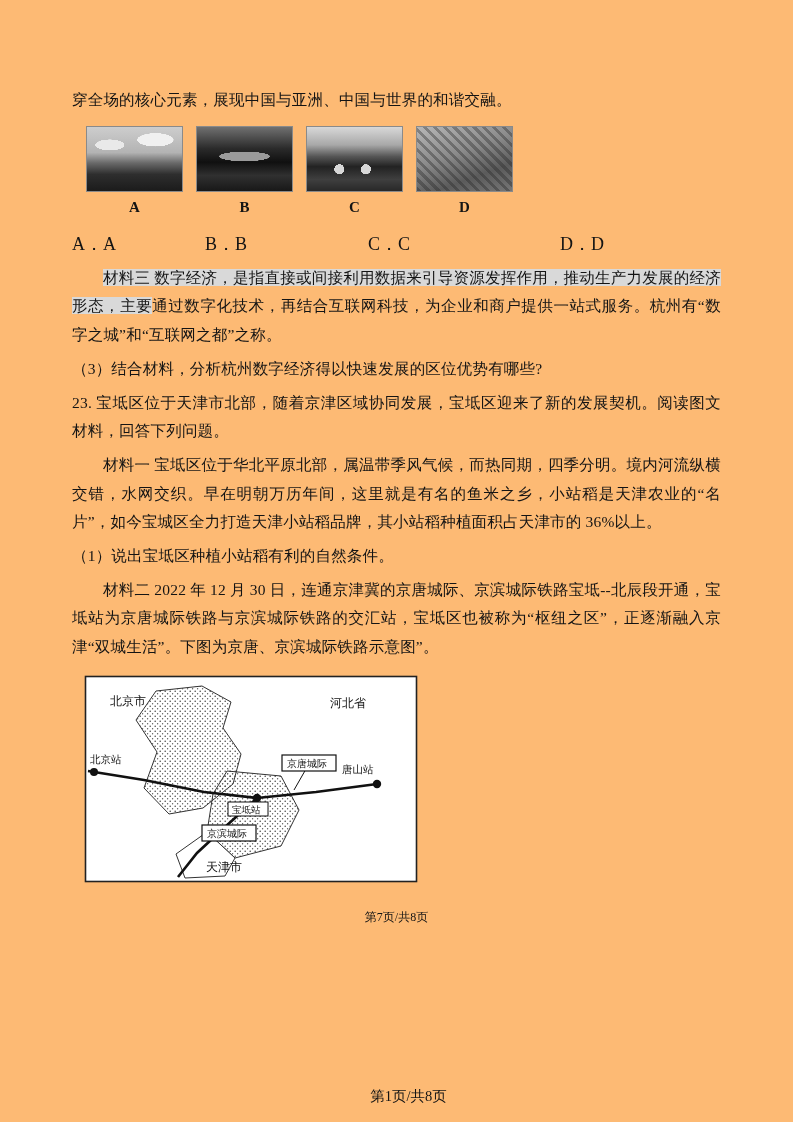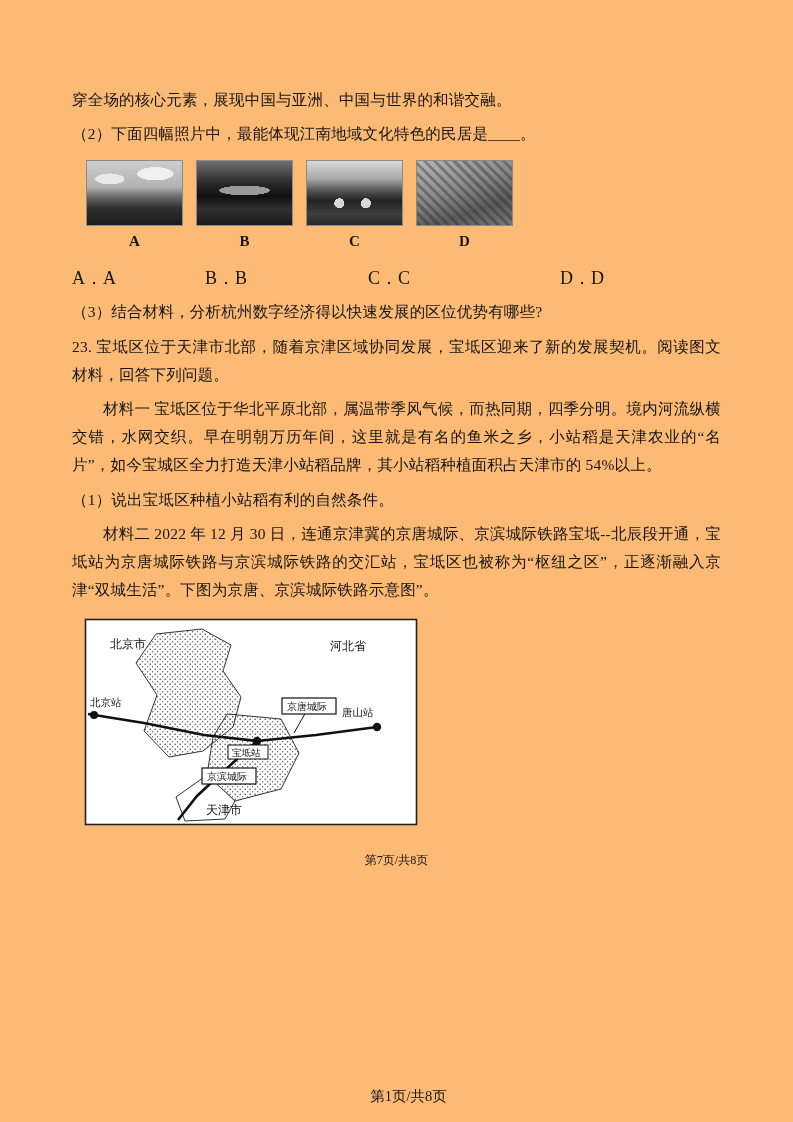--- a/index.html
+++ b/index.html
@@ -81,21 +81,20 @@
     text-align:center;font-size:14.5px;padding-left:24px;
   }
 </style>
 </head>
 <body>
 
 <div class="page">
 
   <p>穿全场的核心元素，展现中国与亚洲、中国与世界的和谐交融。</p>
 
-  <p class="sp-above">（2）下面四幅照片中，最能体现江南地域文化特色的民居是____。</p>
 
   <div class="photos">
     <figure>
       <div class="photo photo-a"></div>
       <figcaption>A</figcaption>
     </figure>
     <figure>
       <div class="photo photo-b"></div>
       <figcaption>B</figcaption>
     </figure>
@@ -109,27 +108,28 @@
     </figure>
   </div>
 
   <div class="options">
     <span>A．A</span>
     <span>B．B</span>
     <span>C．C</span>
     <span>D．D</span>
   </div>
 
+  <p class="indent2"><span class="hl">材料三 数字经济，是指直接或间接利用数据来引导资源发挥作用，推动生产力发展的经济形态，主要</span><span>通过数字化技术，再结合互联网科技，为企业和商户提供一站式服务。杭州有“数字之城”和“互联网之都”之称。</span></p>
 
   <p class="sp-above">（3）结合材料，分析杭州数字经济得以快速发展的区位优势有哪些?</p>
 
 
   <p class="sp-above">23. 宝坻区位于天津市北部，随着京津区域协同发展，宝坻区迎来了新的发展契机。阅读图文材料，回答下列问题。</p>
 
-  <p class="indent2 sp-above">材料一 宝坻区位于华北平原北部，属温带季风气候，而热同期，四季分明。境内河流纵横交错，水网交织。早在明朝万历年间，这里就是有名的鱼米之乡，小站稻是天津农业的“名片”，如今宝城区全力打造天津小站稻品牌，其小站稻种植面积占天津市的 54%以上。</p>
+  <p class="indent2 sp-above">材料一 宝坻区位于华北平原北部，属温带季风气候，而热同期，四季分明。境内河流纵横交错，水网交织。早在明朝万历年间，这里就是有名的鱼米之乡，小站稻是天津农业的“名片”，如今宝城区全力打造天津小站稻品牌，其小站稻种植面积占天津市的 36%以上。</p>
 
   <p class="sp-above">（1）说出宝坻区种植小站稻有利的自然条件。</p>
 
   <p class="indent2 sp-above">材料二 2022 年 12 月 30 日，连通京津冀的京唐城际、京滨城际铁路宝坻--北辰段开通，宝坻站为京唐城际铁路与京滨城际铁路的交汇站，宝坻区也被称为“枢纽之区”，正逐渐融入京津“双城生活”。下图为京唐、京滨城际铁路示意图”。</p>
 
   <figure class="mapfig">
     <svg width="334" height="208" viewBox="0 0 334 208">
       <defs>
         <pattern id="stip" width="5" height="5" patternUnits="userSpaceOnUse">
           <circle cx="1.2" cy="1.3" r="0.8" fill="#4c4c4c"></circle>

